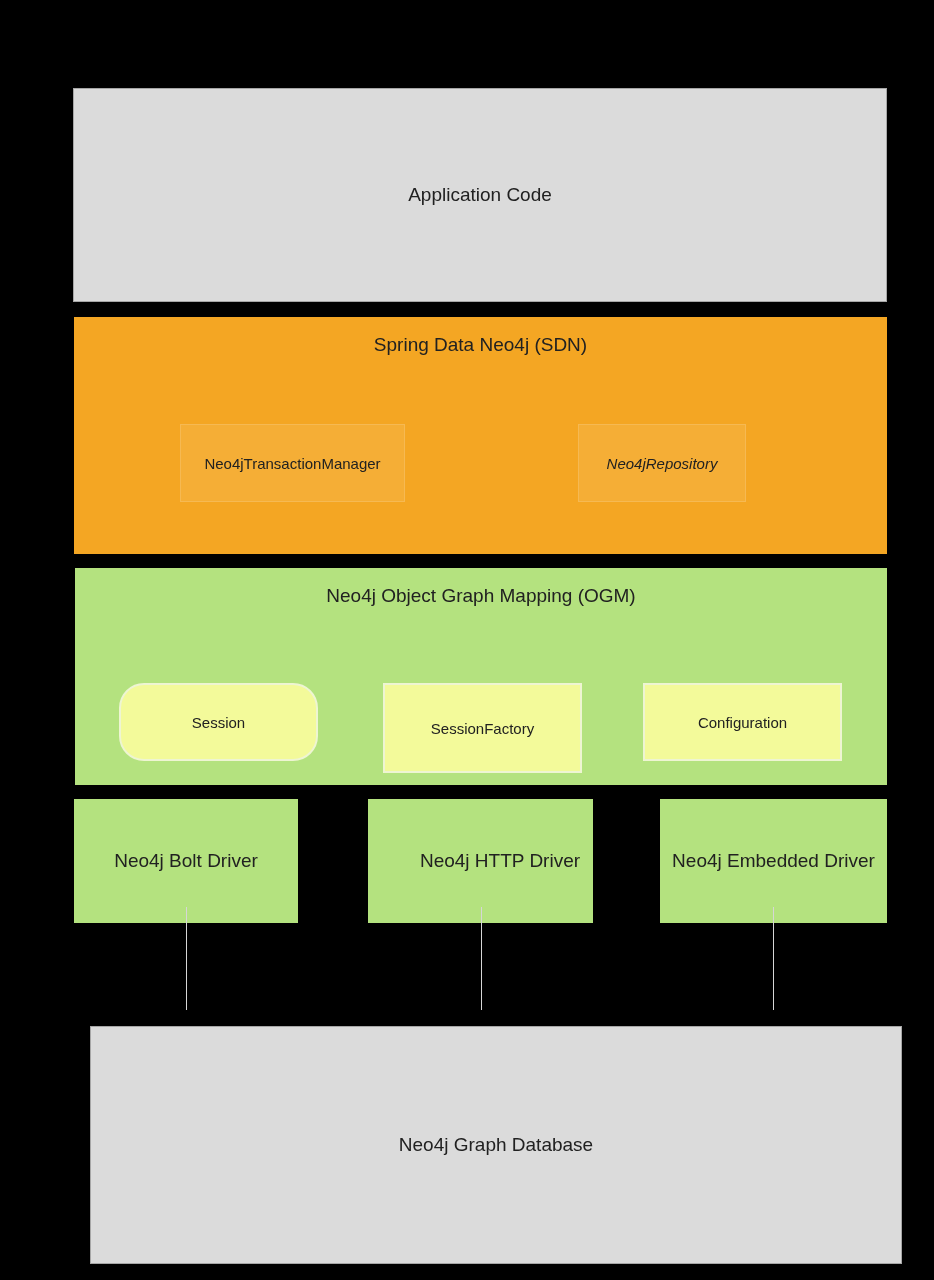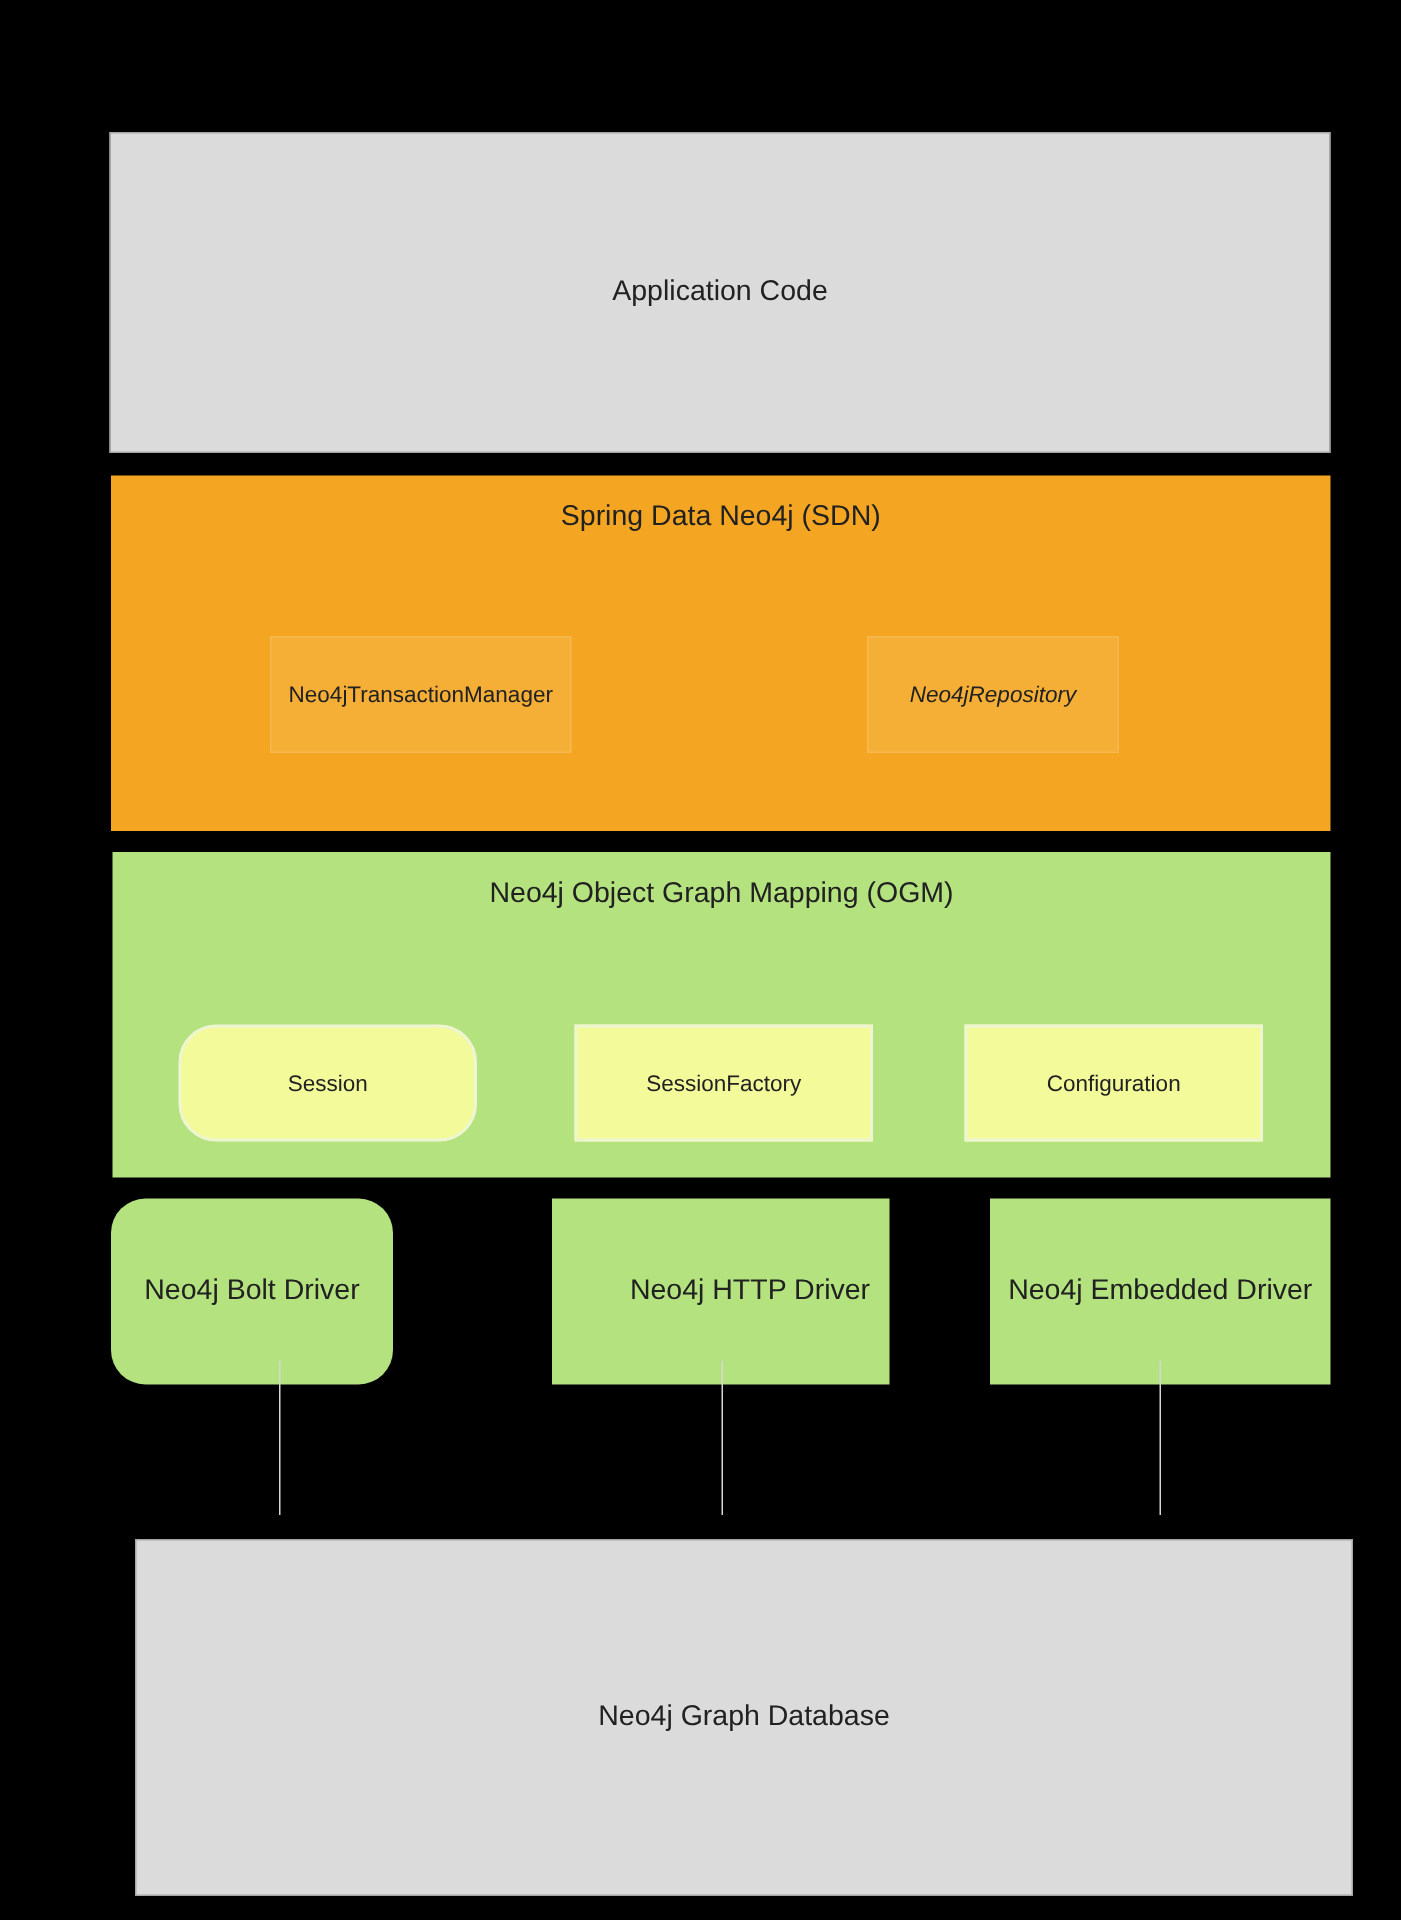--- a/index.html
+++ b/index.html
@@ -43,42 +43,42 @@
     position: absolute;
     top: 17px; left: 0; right: 0;
     text-align: center;
     font-size: 19px;
   }
   .sdn-sub {
     background: rgba(255,255,255,0.09);
     border: 1px solid rgba(255,255,255,0.14);
     font-size: 15px;
   }
-  .sub-tm   { left: 106px; top: 91px; width: 201px; height: 78px; }
+  .sub-tm   { left: 106px; top: 91px; width: 225px; height: 78px; }
   .sub-repo { left: 504px; top: 91px; width: 168px; height: 78px; font-style: italic; }
 
   .box-ogm {
     left: 75px; top: 552px; width: 812px; height: 217px;
     background: var(--green, #b4e27f);
   }
   .ogm-sub {
     background: var(--yellow, #f3fa9a);
     border: 2px solid var(--yellow-border, #eef5d2);
     font-size: 15px;
   }
   .sub-session { left: 44px;  top: 99px; width: 199px; height: 78px; border-radius: 25px; }
-  .sub-sf      { left: 308px; top: 99px; width: 199px; height: 78px; }
+  .sub-sf      { left: 308px; top: 99px; width: 199px; height: 90px; }
   .sub-config  { left: 568px; top: 99px; width: 199px; height: 78px; }
 
   .driver-box {
     top: 783px; height: 124px;
     background: var(--green, #b4e27f);
     font-size: 19px;
   }
-  .drv-bolt { left: 74px;  width: 188px; border-radius: 23px; }
+  .drv-bolt { left: 74px;  width: 224px; }
   .drv-http { left: 368px; width: 225px; padding-left: 39px; }
   .drv-emb  { left: 660px; width: 227px; }
 
   .connector {
     position: absolute;
     top: 907px;
     width: 1px;
     height: 103px;
     background: var(--line, #d6d6d6);
   }

